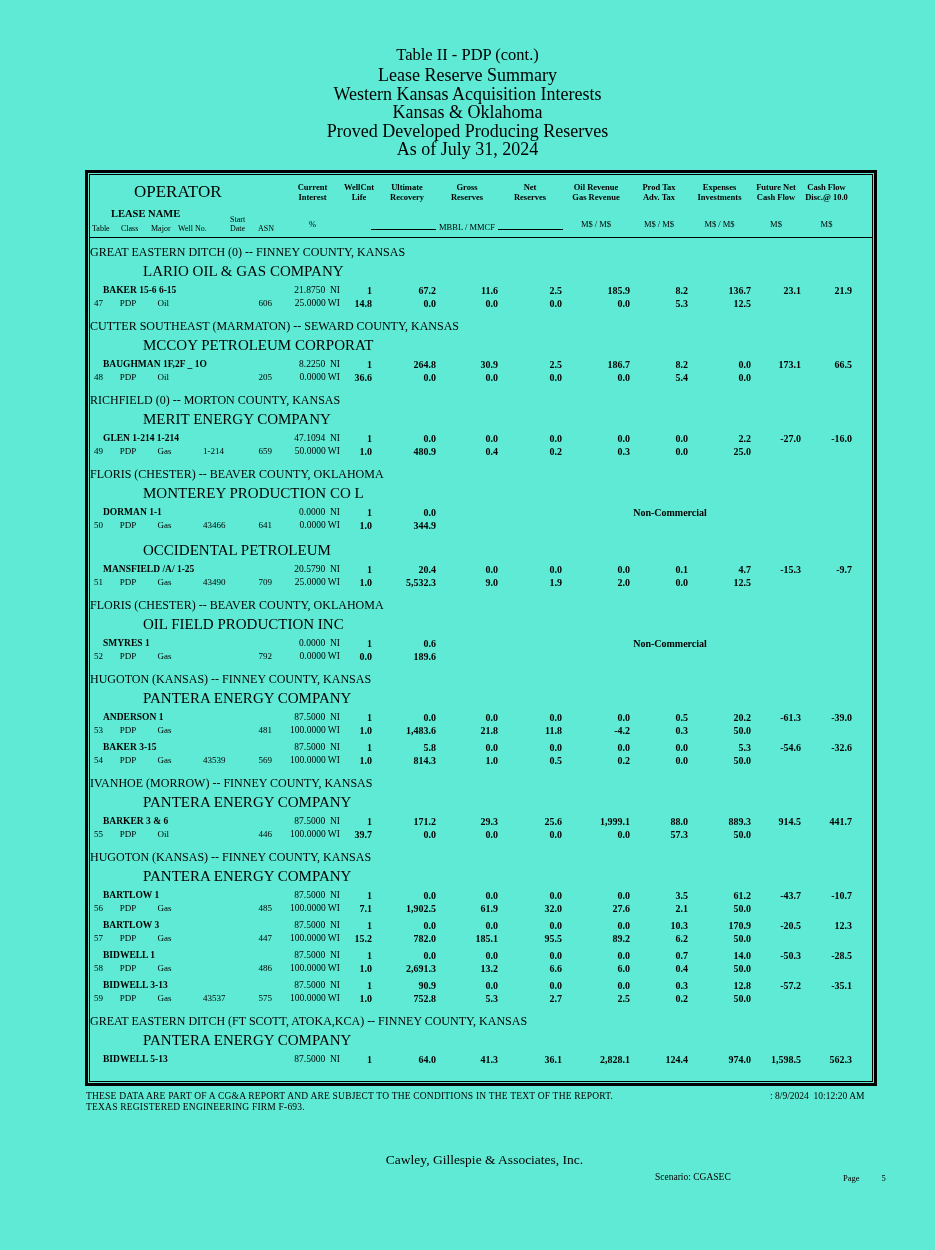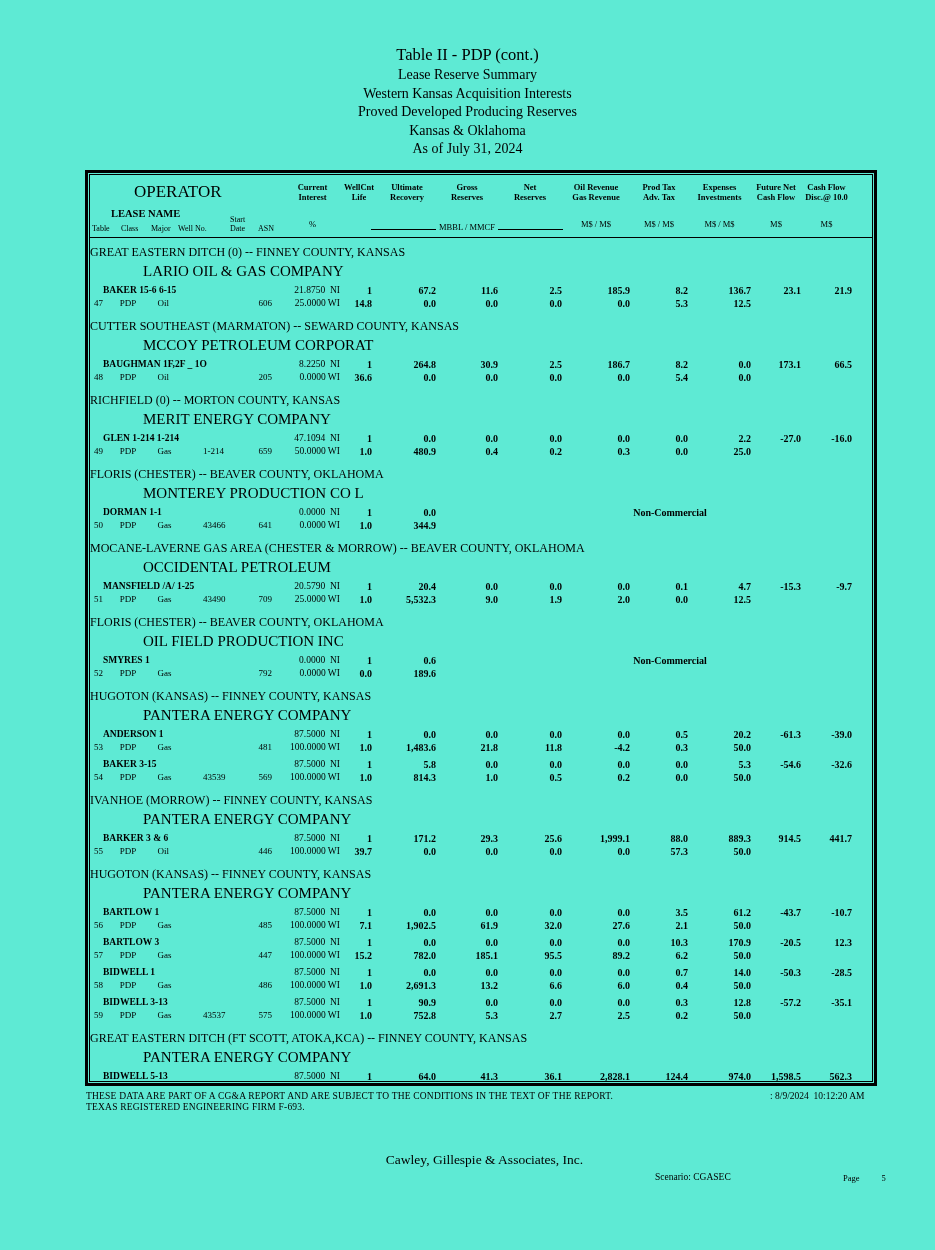--- a/index.html
+++ b/index.html
@@ -2,21 +2,21 @@
 <html><head>
 <meta charset="utf-8">
 <style>
   html,body{margin:0;padding:0;background:#e8e8e8;}
   .page{position:relative;width:935px;height:1250px;background:#5eead4;margin:0 auto;
         font-family:"Liberation Serif","DejaVu Serif",serif;color:#000;overflow:hidden;}
 
   
   .title{position:absolute;top:44px;left:0;width:100%;text-align:center;}
   .title .t0{font-size:16.5px;line-height:22px;}
-  .title .t{font-size:14px;line-height:18.5px;}
+  .title .t{font-size:18px;line-height:18.5px;}
 
   
   .tbox{position:absolute;left:85px;top:170px;width:792px;height:916px;
         border:3px solid #000;padding:1px;box-sizing:border-box;}
   .tbox-inner{border:1px solid #000;width:100%;height:100%;box-sizing:border-box;overflow:hidden;}
 
   .grid-cols{display:grid;grid-template-columns:195px 55px 38px 58px 62px 64px 68px 58px 63px 50px 51px 1fr;}
 
   
   .thead{position:relative;height:62px;border-bottom:1px solid #000;}
@@ -65,22 +65,22 @@
 </style>
 </head>
 <body>
 
 <div class="page">
 
   <div class="title">
     <div class="t0">Table II - PDP  (cont.)</div>
     <div class="t">Lease Reserve Summary</div>
     <div class="t">Western Kansas Acquisition Interests</div>
+    <div class="t">Kansas &amp; Oklahoma</div>
     <div class="t">Proved Developed Producing Reserves</div>
-    <div class="t">Kansas &amp; Oklahoma</div>
     <div class="t">As of July 31, 2024</div>
   </div>
 
   <div class="tbox">
     <div class="tbox-inner">
 
       <div class="thead grid-cols">
         <div class="hleft">
           <div class="h-operator">OPERATOR</div>
           <div class="h-leasename">LEASE NAME</div>
@@ -277,21 +277,20 @@
     <div class="cell"><div></div><div></div></div>
     <div class="cell"><div></div><div></div></div>
     <div class="cell"><div></div><div></div></div>
     <div class="cell"><div></div><div></div></div>
     <span class="non-commercial" style="display: block;">Non-Commercial</span>
   </div>
 </div>
   </div>
 
   <div class="section">
-    <div class="field-header">MOCANE-LAVERNE GAS AREA (CHESTER &amp; MORROW) --  BEAVER COUNTY, OKLAHOMA</div>
     <div class="operator-line">OCCIDENTAL PETROLEUM</div>
     <div>
   <div class="drow grid-cols">
     <div class="c lease">
       <div class="lease-name">MANSFIELD /A/ 1-25</div>
       <div class="lease-meta">
         <span class="m-table">51</span>
         <span class="m-class">PDP</span>
         <span class="m-major">Gas</span>
         <span class="m-well">43490</span>

